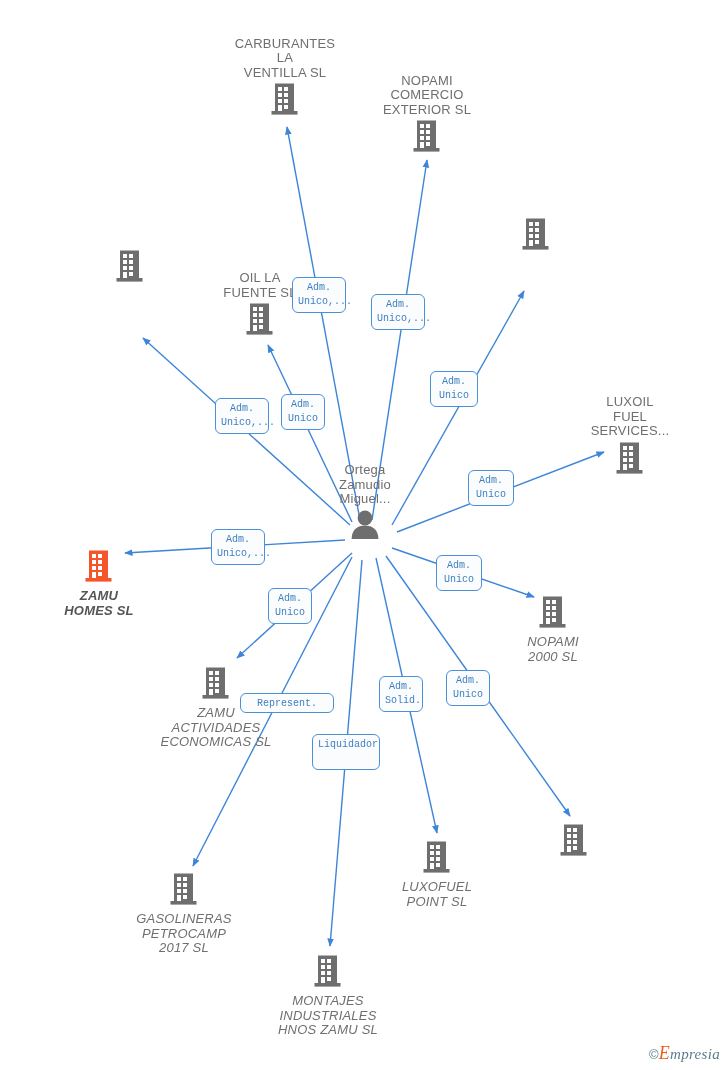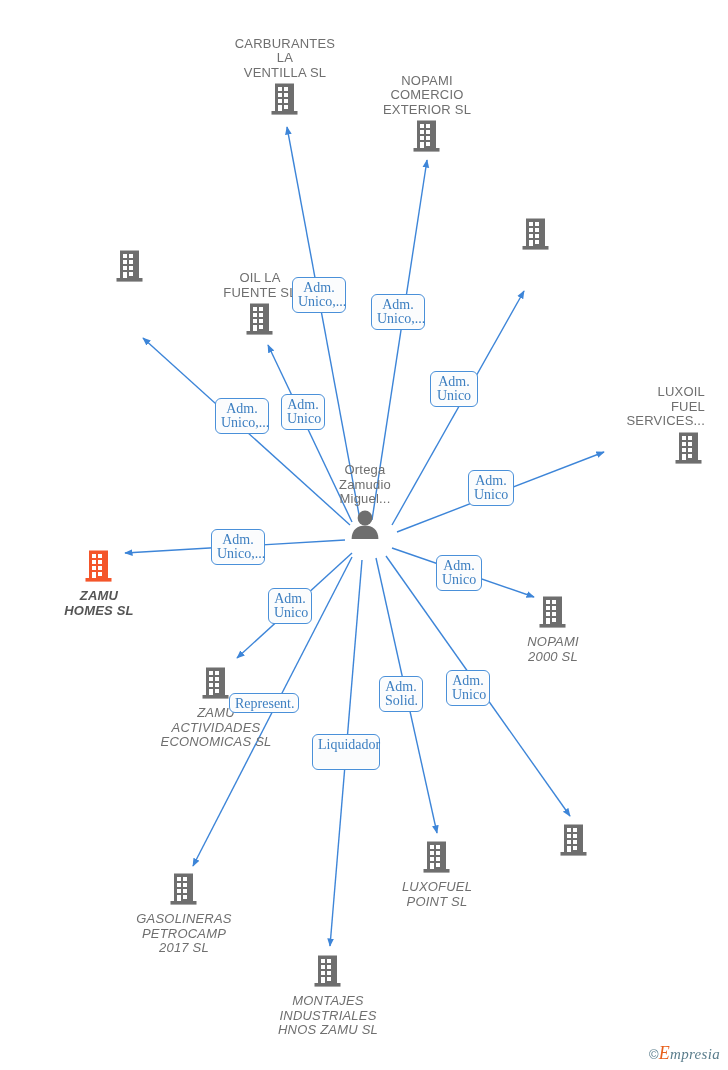--- a/index.html
+++ b/index.html
@@ -48,25 +48,25 @@
   .node.label-below .node-label { margin-top: 2px; font-style: italic; }
   .node.highlight .node-label { color: #555; font-weight: bold; }
 
   .edge-label {
     position: absolute;
     box-sizing: border-box;
     border: 1px solid #4a90d9;
     border-radius: 6px;
     background: #fbfcfd;
     color: #3d7fc1;
-    font-size: 14px;
+    font-size: 10px;
     line-height: 14px;
     text-align: center;
     padding: 3px 5px;
-    font-family: Liberation Serif, serif;
+    font-family: Liberation Mono, monospace;
     white-space: pre-line;
     box-shadow: 0 0 0 1px rgba(255,255,255,0.6) inset;
   }
 
   #watermark {
     position: absolute;
     right: 8px;
     bottom: 6px;
     font-size: 15px;
     color: #5a7d8c;
@@ -208,21 +208,21 @@
               <rect x="15" y="5" width="4" height="4"></rect>
               <rect x="9" y="11" width="4" height="4"></rect>
               <rect x="15" y="11" width="4" height="4"></rect>
               <rect x="9" y="17" width="4" height="4"></rect>
               <rect x="15" y="17" width="4" height="4"></rect>
               <rect x="9" y="23" width="4" height="6"></rect>
               <rect x="15" y="23" width="4" height="4"></rect>
             </g>
           </svg></span>
       </div>
-      <div class="node label-above" style="left: 630px; top: 385px; text-align: right;">
+      <div class="node label-above" style="left: 630px; top: 395px;">
         <span class="node-label">LUXOIL
 FUEL
 SERVICES...</span>
         <span class="icon"><svg width="32" height="34" viewBox="0 0 32 34" aria-hidden="true">
             <rect x="6" y="1.5" width="19" height="28" fill="#6e6e6e"></rect>
             <rect x="2.5" y="29" width="26" height="3.6" fill="#6e6e6e"></rect>
             <g fill="#ffffff">
               <rect x="9" y="5" width="4" height="4"></rect>
               <rect x="15" y="5" width="4" height="4"></rect>
               <rect x="9" y="11" width="4" height="4"></rect>
@@ -375,21 +375,21 @@
       <div class="edge-label" style="left: 281px; top: 394px; width: 44px; height: 36px;">Adm.
 Unico</div>
       <div class="edge-label" style="left: 468px; top: 470px; width: 46px; height: 36px;">Adm.
 Unico</div>
       <div class="edge-label" style="left: 211px; top: 529px; width: 54px; height: 36px;">Adm.
 Unico,...</div>
       <div class="edge-label" style="left: 436px; top: 555px; width: 46px; height: 36px;">Adm.
 Unico</div>
       <div class="edge-label" style="left: 268px; top: 588px; width: 44px; height: 36px;">Adm.
 Unico</div>
-      <div class="edge-label" style="left: 229px; top: 693px; width: 70px; height: 20px;">Represent.</div>
+      <div class="edge-label" style="left: 240px; top: 693px; width: 94px; height: 20px;">Represent.</div>
       <div class="edge-label" style="left: 312px; top: 734px; width: 68px; height: 36px;">Liquidador</div>
       <div class="edge-label" style="left: 379px; top: 676px; width: 44px; height: 36px;">Adm.
 Solid.</div>
       <div class="edge-label" style="left: 446px; top: 670px; width: 44px; height: 36px;">Adm.
 Unico</div>
     </div>
 
   <div id="watermark">
     <span class="c-mark">©</span><span class="brand-e">E</span><span>mpresia</span>
   </div>

